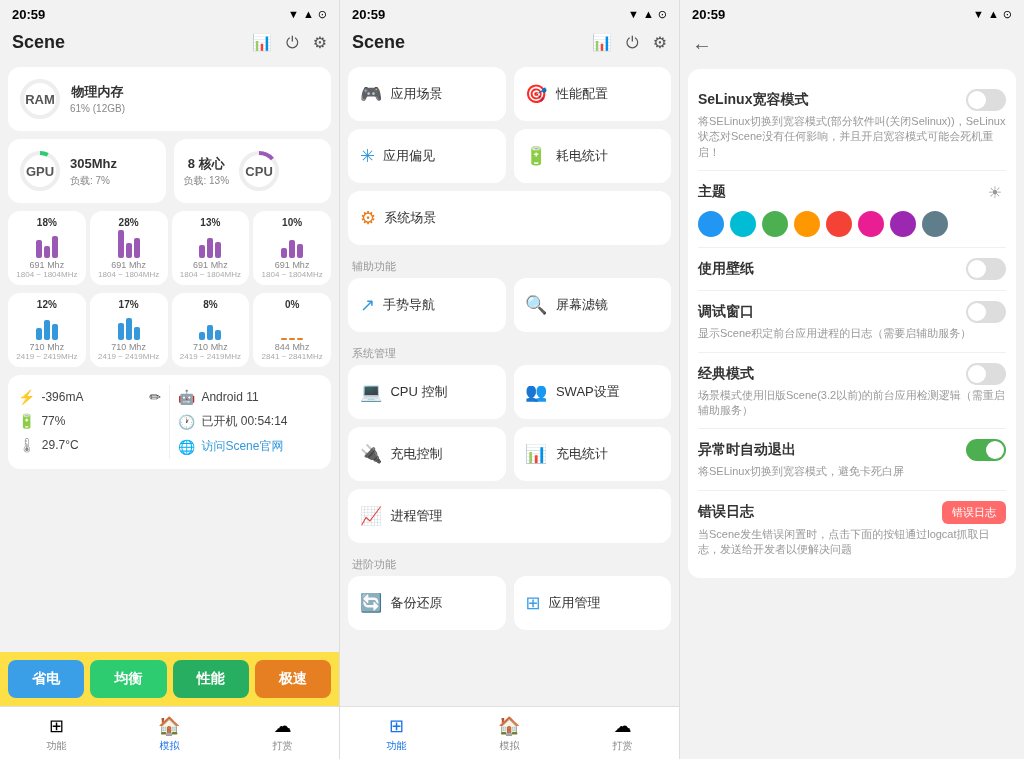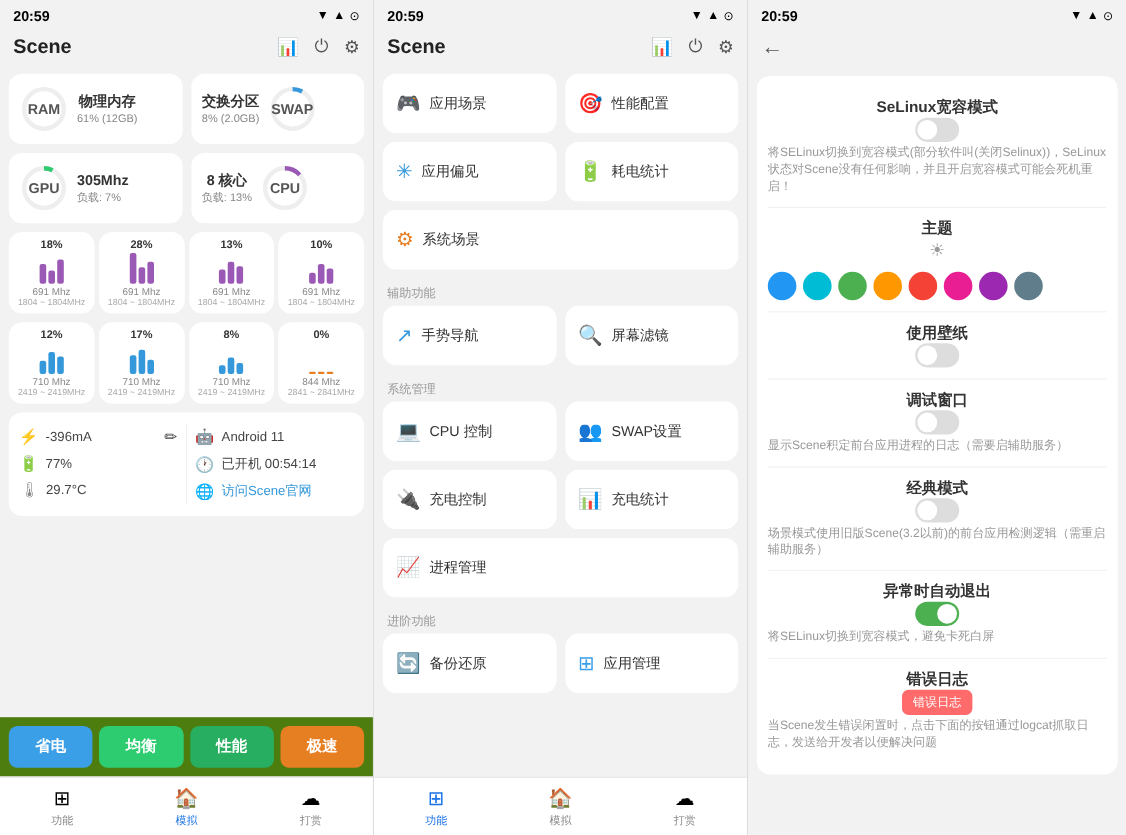--- a/index.html
+++ b/index.html
@@ -151,21 +151,21 @@
     .nav-icon { font-size: 18px; }
     .nav-label { font-size: 10px; color: #888; }
     .nav-item.active .nav-label { color: #1a73e8; }
     .nav-item.active .nav-icon { color: #1a73e8; }
 
     
     .power-buttons {
       display: flex;
       gap: 6px;
       padding: 8px;
-      background: #4d7c0f;
+      background: #fde047;
     }
     .power-btn {
       flex: 1;
       border: none;
       border-radius: 8px;
       padding: 10px 6px;
       font-size: 14px;
       font-weight: 600;
       color: #fff;
       cursor: pointer;
@@ -213,21 +213,20 @@
     
     .settings-item {
       padding: 10px 0;
       border-bottom: 1px solid #f0f0f0;
     }
     .settings-item:last-child { border-bottom: none; }
     .settings-row {
       display: flex;
       align-items: center;
       justify-content: space-between;
-      flex-direction: column;
     }
     .settings-title { font-size: 14px; font-weight: 600; color: #333; }
     .settings-desc { font-size: 11px; color: #999; margin-top: 3px; line-height: 1.4; }
 
     
     .toggle {
       width: 40px;
       height: 22px;
       border-radius: 11px;
       background: #ddd;
@@ -331,35 +330,20 @@
             </svg>
             <span class="circle-label">RAM</span>
           </div>
           <div class="ram-info">
             <div class="title">物理内存</div>
             <div class="sub">61% (12GB)</div>
           </div>
         </div>
       </div>
 
-      <div class="card">
-        <div class="ram-card">
-          <div class="ram-info">
-            <div class="title">交换分区</div>
-            <div class="sub">8% (2.0GB)</div>
-          </div>
-          <div class="circle-wrap">
-            <svg width="44" height="44" viewBox="0 0 44 44">
-              <circle cx="22" cy="22" r="18" fill="none" stroke="#eee" stroke-width="4"></circle>
-              <circle cx="22" cy="22" r="18" fill="none" stroke="#3498db" stroke-width="4" stroke-dasharray="113" stroke-dashoffset="104" transform="rotate(-90 22 22)"></circle>
-            </svg>
-            <span class="circle-label">SWAP</span>
-          </div>
-        </div>
-      </div>
     </div>
 
     <div class="row-2">
 
       <div class="card">
         <div class="ram-card">
           <div class="circle-wrap">
             <svg width="44" height="44" viewBox="0 0 44 44">
               <circle cx="22" cy="22" r="18" fill="none" stroke="#eee" stroke-width="4"></circle>
               <circle cx="22" cy="22" r="18" fill="none" stroke="#2ecc71" stroke-width="4" stroke-dasharray="113" stroke-dashoffset="105" transform="rotate(-90 22 22)"></circle>

